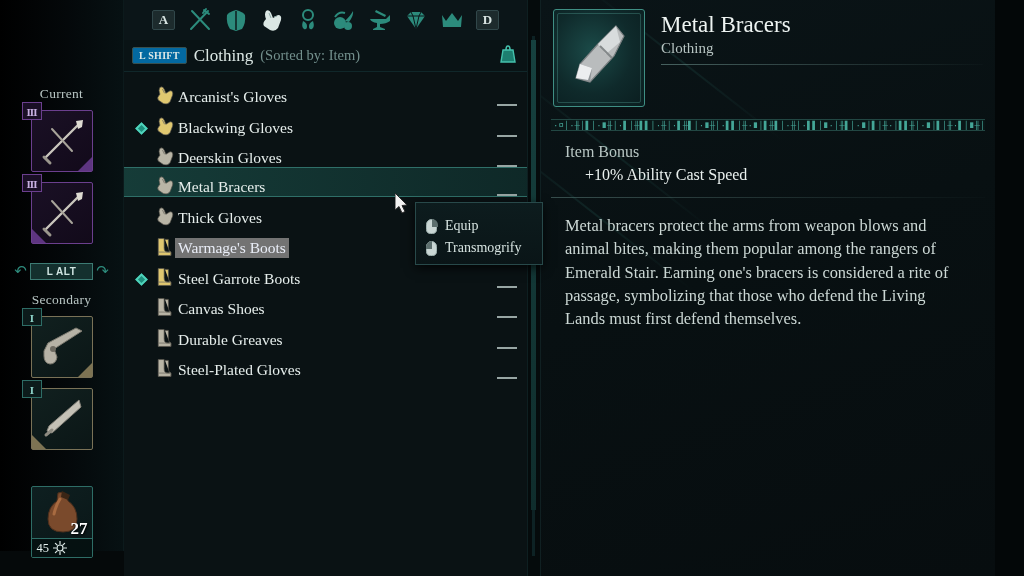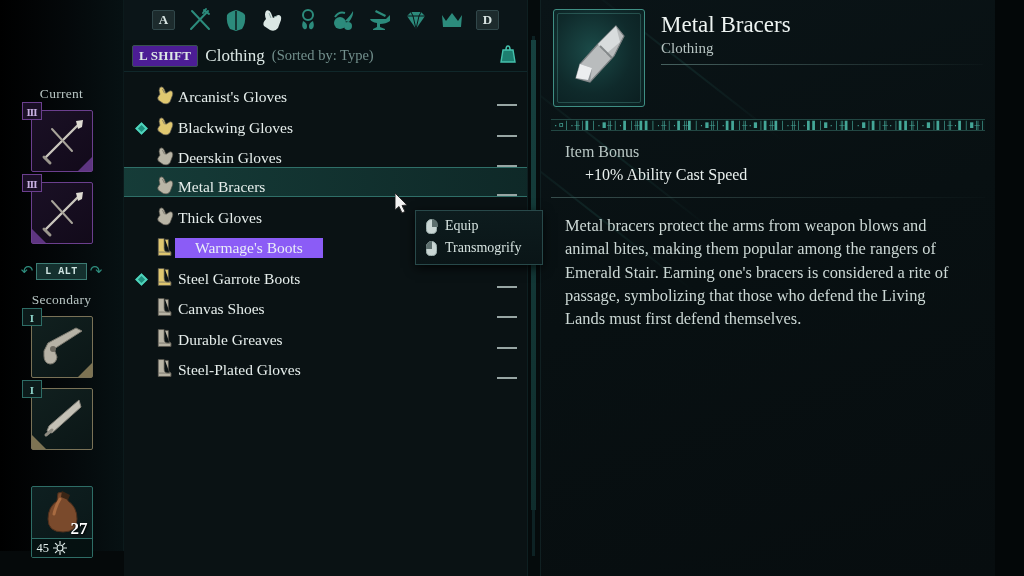--- a/index.html
+++ b/index.html
@@ -77,22 +77,22 @@
   .corner-bl.gold {
     border-color: transparent transparent transparent #7d7353;
   }
   .swap-row {
     display: flex; align-items: center; justify-content: center;
     gap: 3px; margin: 0 auto;
   }
   .swap-key {
     font-size: 10px; font-weight: bold; color: #cfe4e1;
     background: #14302e; border: 1px solid #3c7b73;
-    padding: 2px 8px; letter-spacing: .5px;
-    font-family: Liberation Mono, monospace;
+    padding: 2px 16px; letter-spacing: .5px;
+    font-family: Liberation Sans, sans-serif;
   }
   .swap-arrow { color: #2e8c7d; font-size: 15px; }
   .potion-count {
     position: absolute; right: 4px; bottom: 18px;
     color: #fff; font-size: 17px; font-weight: bold;
     text-shadow: 1px 1px 2px #000;
   }
   .potion-bar {
     position: absolute; left: 0; right: 0; bottom: 0;
     height: 19px; background: rgba(4,16,16,.82);
@@ -129,22 +129,22 @@
   }
   #list-header {
     position: relative; height: 32px;
     display: flex; align-items: center; gap: 7px;
     padding: 0 10px 0 8px;
     border-bottom: 1px solid #10272a;
     background: #091315;
   }
   .hdr-key {
     font-family: "Liberation Serif", serif;
-    font-size: 13px; font-weight: bold; color: #dde8e6;
-    background: #4c1d95; border: 1px solid #38504f;
+    font-size: 10px; font-weight: bold; color: #dde8e6;
+    background: #0369a1; border: 1px solid #38504f;
     padding: 2px 6px; border-radius: 2px; letter-spacing: .3px;
   }
   #hdr-title { color: #dbe7e4; font-size: 17px; }
   #hdr-sort { color: #73908d; font-size: 14.5px; }
   #weight-icon { margin-left: auto; }
 
   #item-list { position: relative; padding-top: 4px; }
   .item-row {
     position: relative;
     height: 30.3px;
@@ -163,42 +163,42 @@
     background: #1e8f7d;
     border: 2px solid #4fd3bb;
     transform: rotate(45deg);
   }
   .item-icon { width: 26px; display:flex; justify-content:center; }
   .item-name {
     color: #e6eeec; font-size: 15.5px;
     white-space: nowrap;
   }
   .item-name.hovered {
-    background: #8b5cf6; color: #e9edf7;
-    padding: 1px 20px; margin-left: -3px;
+    background: #737373; color: #e9edf7;
+    padding: 1px 3px; margin-left: -3px;
   }
   .item-dash {
     margin-left: auto;
     width: 20px; height: 2px; background: #98a6a4;
   }
 
   
   #cursor {
     position: absolute; left: 271px; top: 193px;
     width: 0; height: 0; z-index: 60;
     pointer-events: none;
   }
 
   
   #ctx-menu {
-    position: absolute; left: 291px; top: 210px;
+    position: absolute; left: 291px; top: 202px;
     width: 128px; z-index: 50;
     background: linear-gradient(180deg,#0d1c1e 0%,#0a1517 100%);
     border: 1px solid #28494a;
-    padding: 4px 0 5px 0;
+    padding: 12px 0 5px 0;
     box-shadow: 0 3px 10px rgba(0,0,0,.75);
   }
   .ctx-item {
     display: flex; align-items: center; gap: 8px;
     padding: 3px 10px;
     color: #d6e3e0; font-size: 14px;
     cursor: pointer;
   }
   .mouse-icon {
     width: 11px; height: 15px; border-radius: 6px 6px 5px 5px;
@@ -478,21 +478,21 @@
       </div>
 
       <div class="cat">
         <span class="keycap">D</span>
       </div>
     </div>
 
     <div id="list-header">
       <span class="hdr-key">L SHIFT</span>
       <span id="hdr-title">Clothing</span>
-      <span id="hdr-sort">(Sorted by: Type)</span>
+      <span id="hdr-sort">(Sorted by: Item)</span>
       <span id="weight-icon">
         <svg width="18" height="20" viewBox="0 0 18 20">
           <path d="M4 6 L14 6 L16 18 L2 18 Z" fill="#1d7f70" stroke="#45c2ad" stroke-width="1.4"></path>
           <path d="M7 6 Q7 2 9 2 Q11 2 11 6" fill="none" stroke="#45c2ad" stroke-width="1.6"></path>
         </svg>
       </span>
     </div>
 
     <div id="item-list">
         <div class="item-row">

